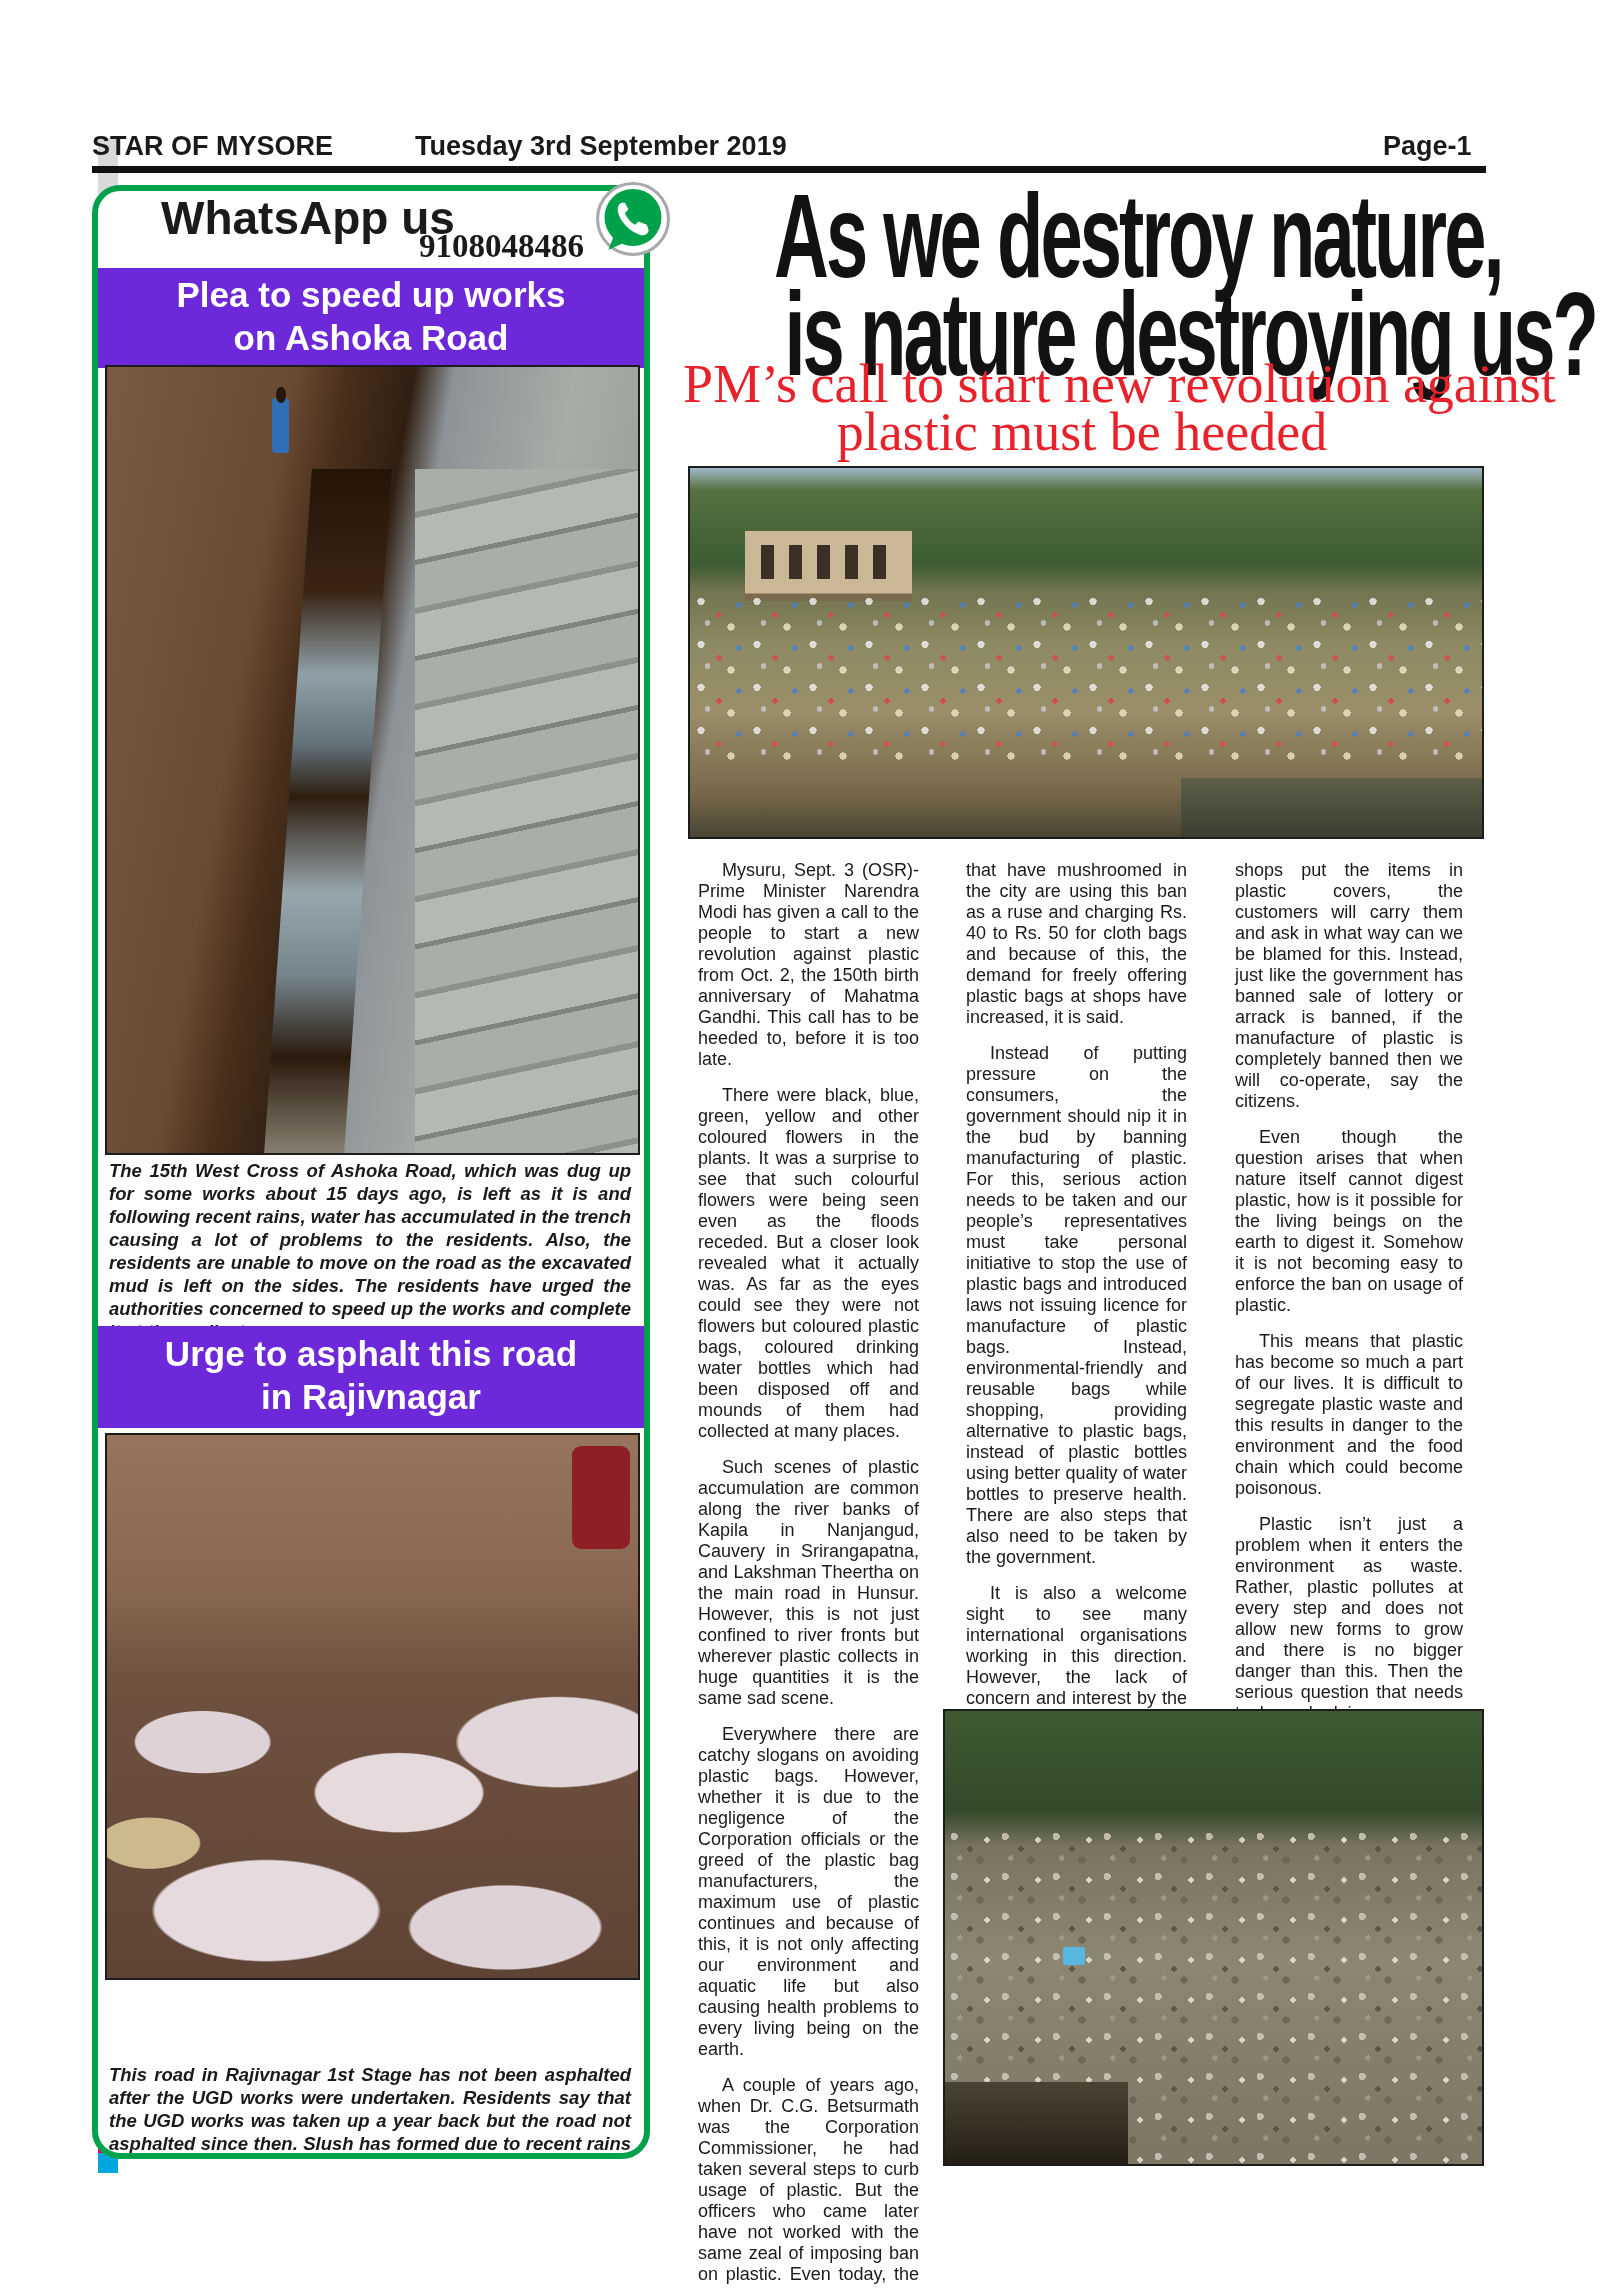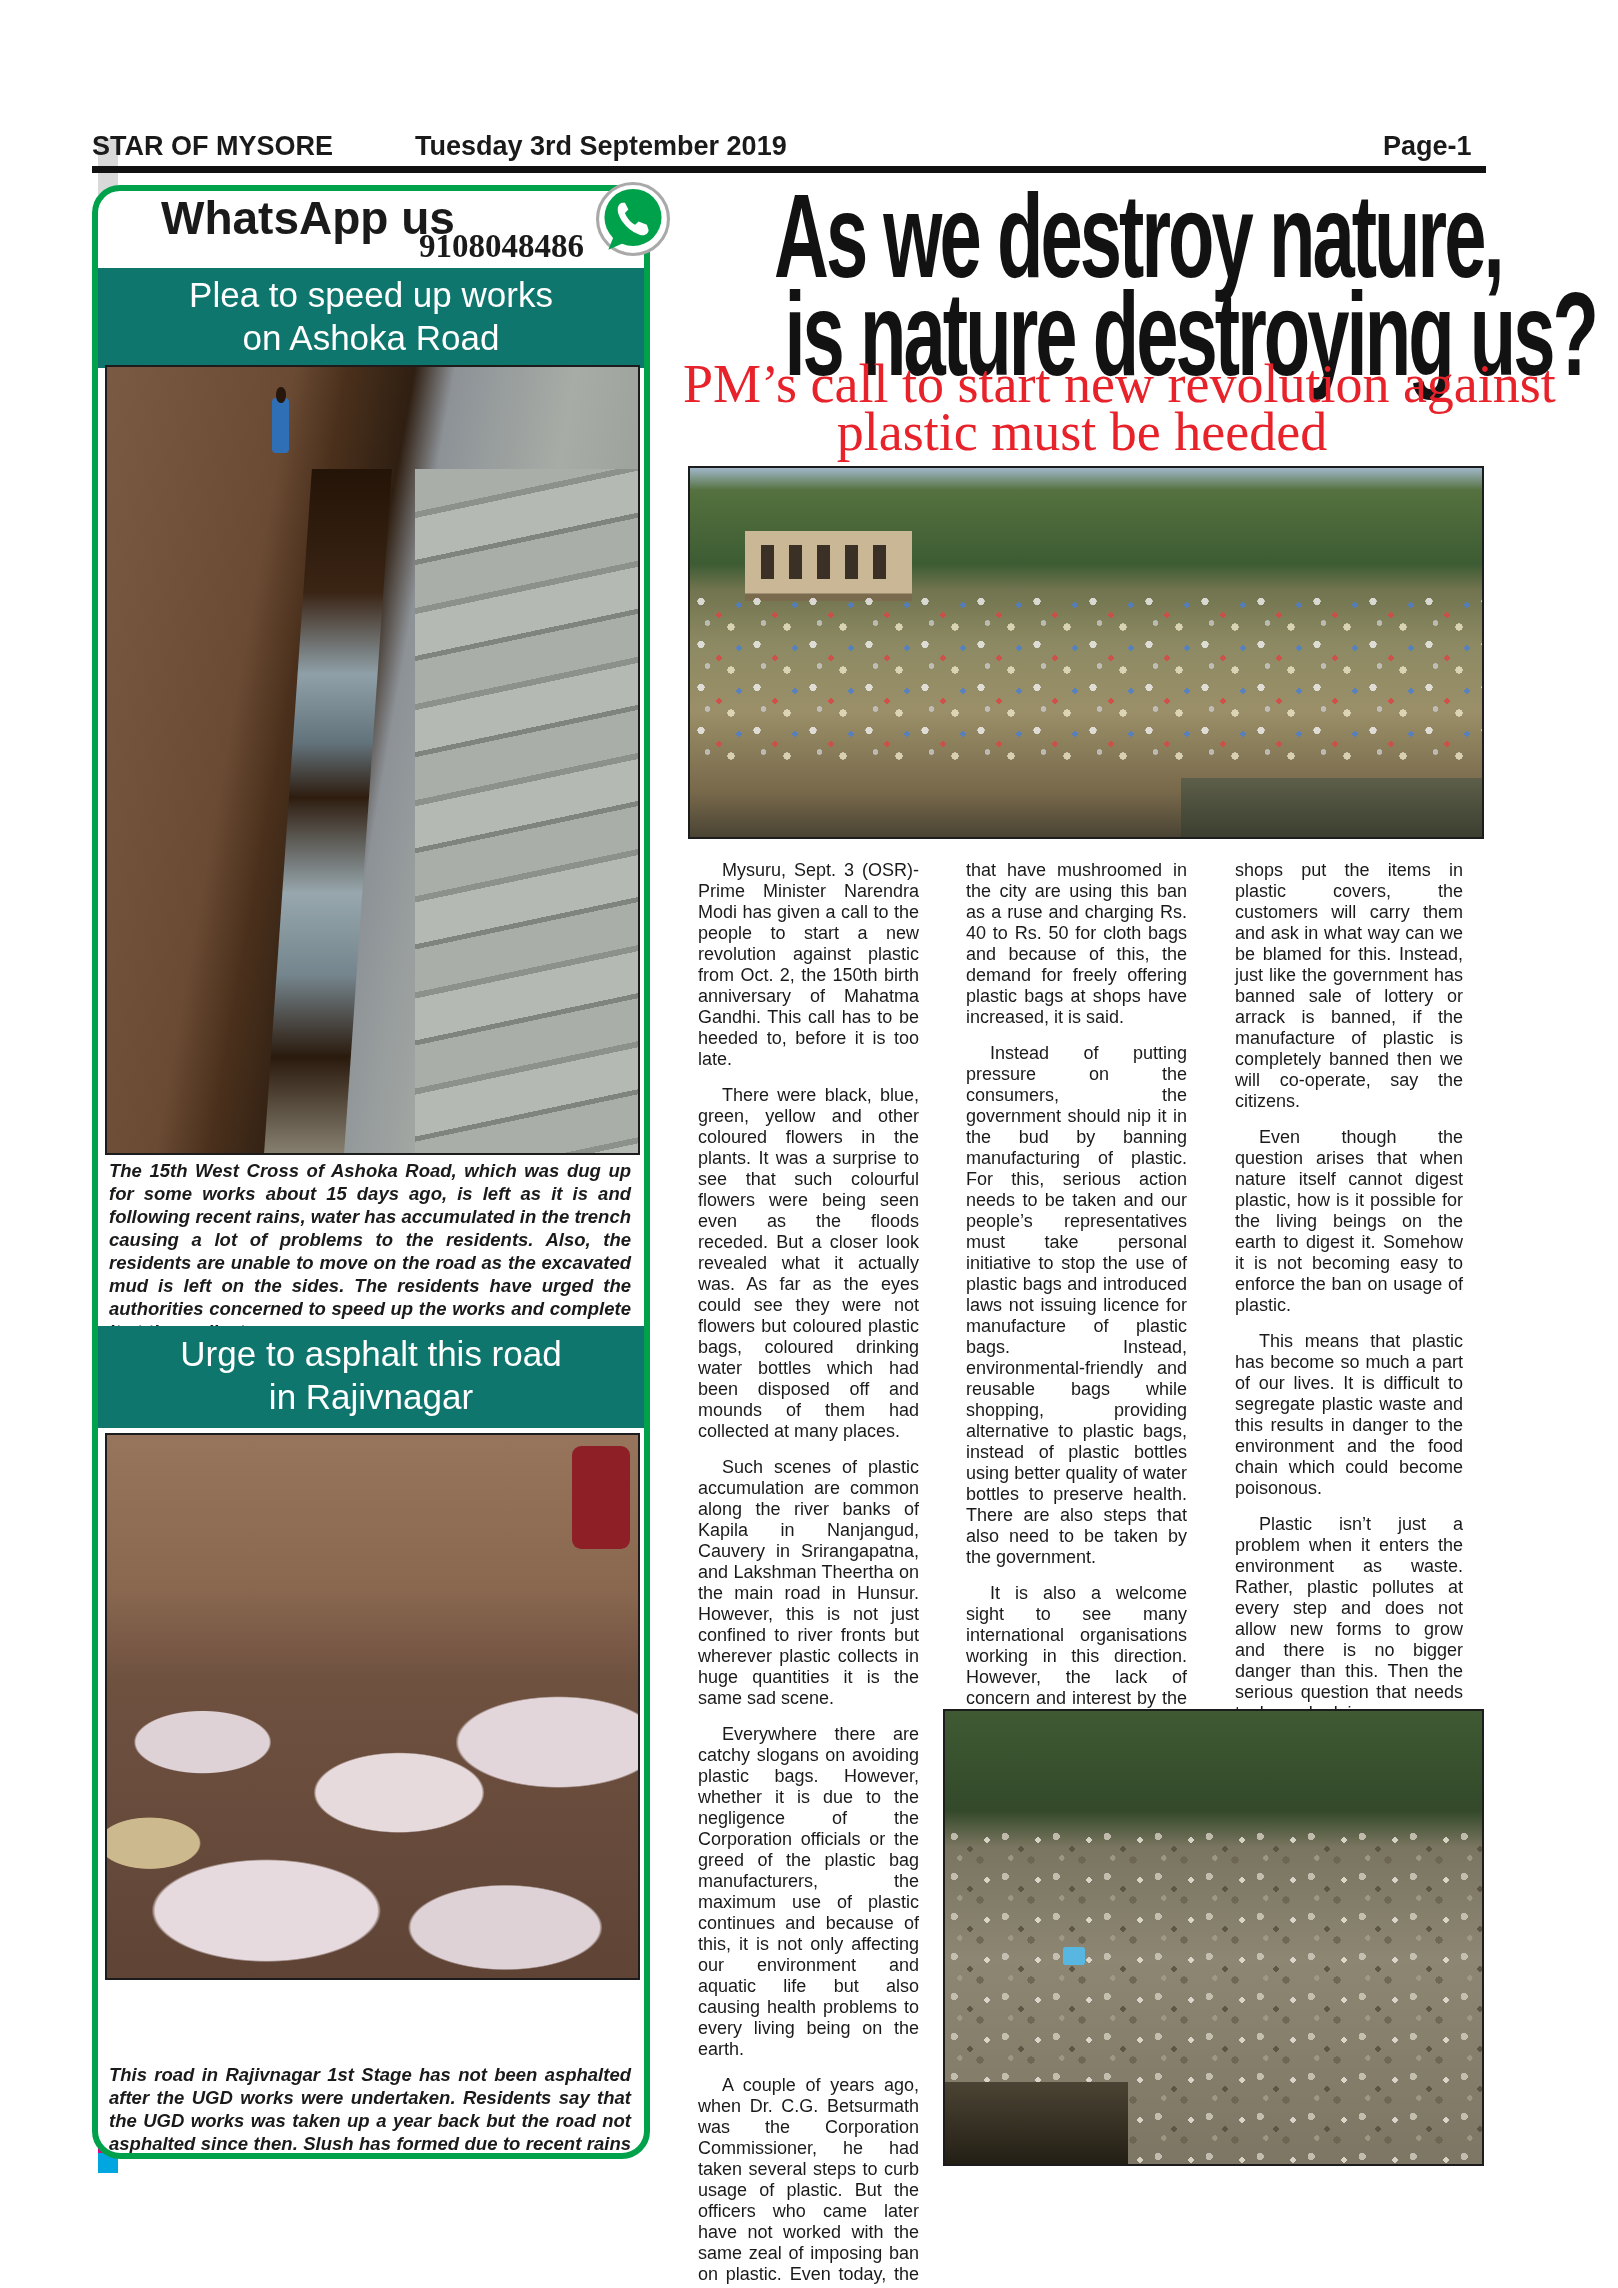--- a/index.html
+++ b/index.html
@@ -21,22 +21,22 @@
   #pageno{left:1383px}
   .rule{position:absolute;left:92px;top:166px;width:1394px;height:7.4px;background:#111}
 
   
   .greenbox{position:absolute;left:92px;top:185px;width:546px;height:1962px;
             border:6.5px solid #00a14b;border-radius:28px;background:#fff;overflow:hidden}
   .wa-title{position:absolute;left:63px;top:0px;font-size:46px;font-weight:bold;letter-spacing:0px}
   .wa-number{position:absolute;left:321px;top:37px;font-family:"Liberation Serif",serif;
              font-size:33px;font-weight:bold}
   .wa-icon{position:absolute;left:596px;top:182px;width:74px;height:74px;z-index:6}
-  .banner{position:absolute;left:0;width:546px;background:#0f766e;color:#fff;text-align:center;
-          font-weight:normal;font-size:35px;line-height:43px}
+  .banner{position:absolute;left:0;width:546px;background:#6d28d9;color:#fff;text-align:center;
+          font-weight:bold;font-size:35px;line-height:43px}
   #banner1{top:77px;height:95px;padding-top:4.6px}
   #banner2{top:1135px;height:96px;padding-top:5.5px}
   .caption{position:absolute;left:11px;width:522px;font-size:18.5px;line-height:23px;
            font-weight:bold;font-style:italic;text-align:justify}
   #caption1{top:968px}
   #caption2{top:1872px}
 
   
   .photo{position:absolute;border:2.8px solid #1c1c1c;overflow:hidden;background:#888}
   #photo1{left:7.4px;top:174px;width:531px;height:786px;

